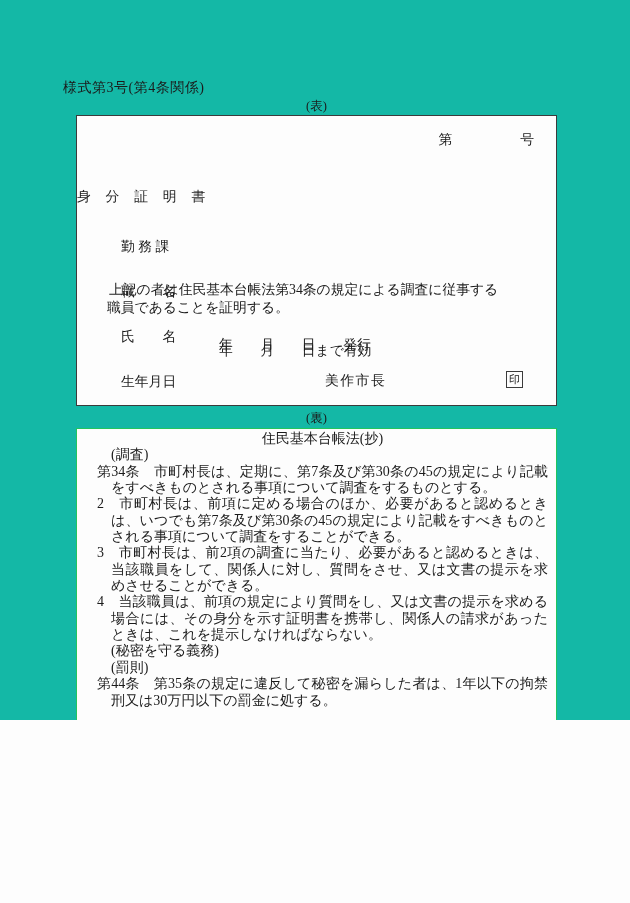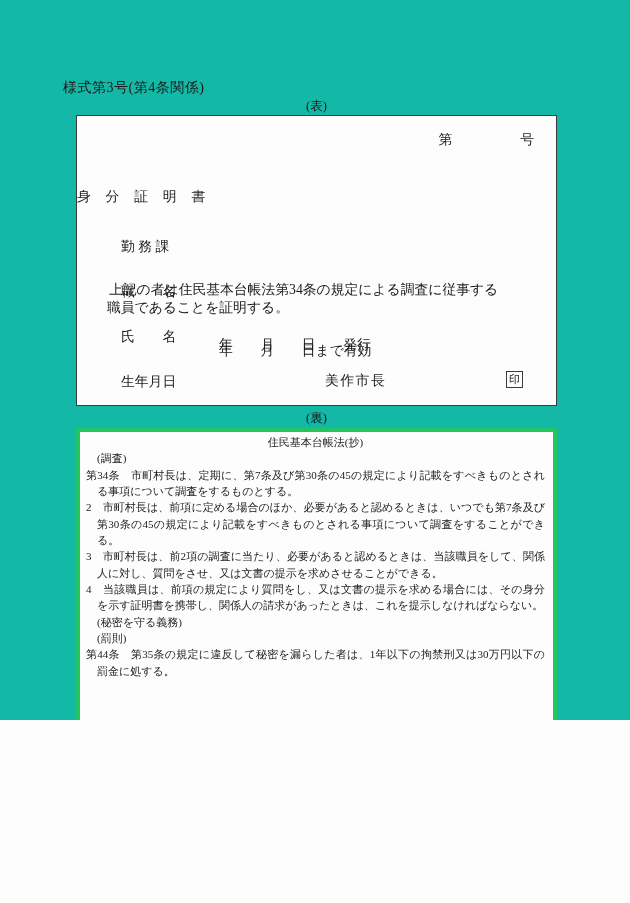--- a/index.html
+++ b/index.html
@@ -39,23 +39,23 @@
   .seal{
     top:255px;right:33px;
     width:17px;height:17px;box-sizing:border-box;
     border:1px solid #3b3b3b;
     font-size:11px !important;line-height:15px !important;
     text-align:center;white-space:normal;
   }
   .law-box{
     position:absolute;left:76px;top:428px;
     width:481px;min-height:298px;box-sizing:border-box;
-    border:4px solid #22c55e;background:#fdfdfd;
-    padding:2px 8px 4px 6px;
-    font-size:11px;line-height:16.35px;
+    border:1px solid #22c55e;background:#fdfdfd;
+    padding:2px 8px 4px 20px;
+    font-size:14px;line-height:16.35px;
   }
   .law-title{text-align:center;}
   .law-heading{padding-left:1em;}
   .law-article{padding-left:1em;text-indent:-1em;text-align:justify;}
 </style>
 </head>
 <body>
 
 <div class="page">
 

